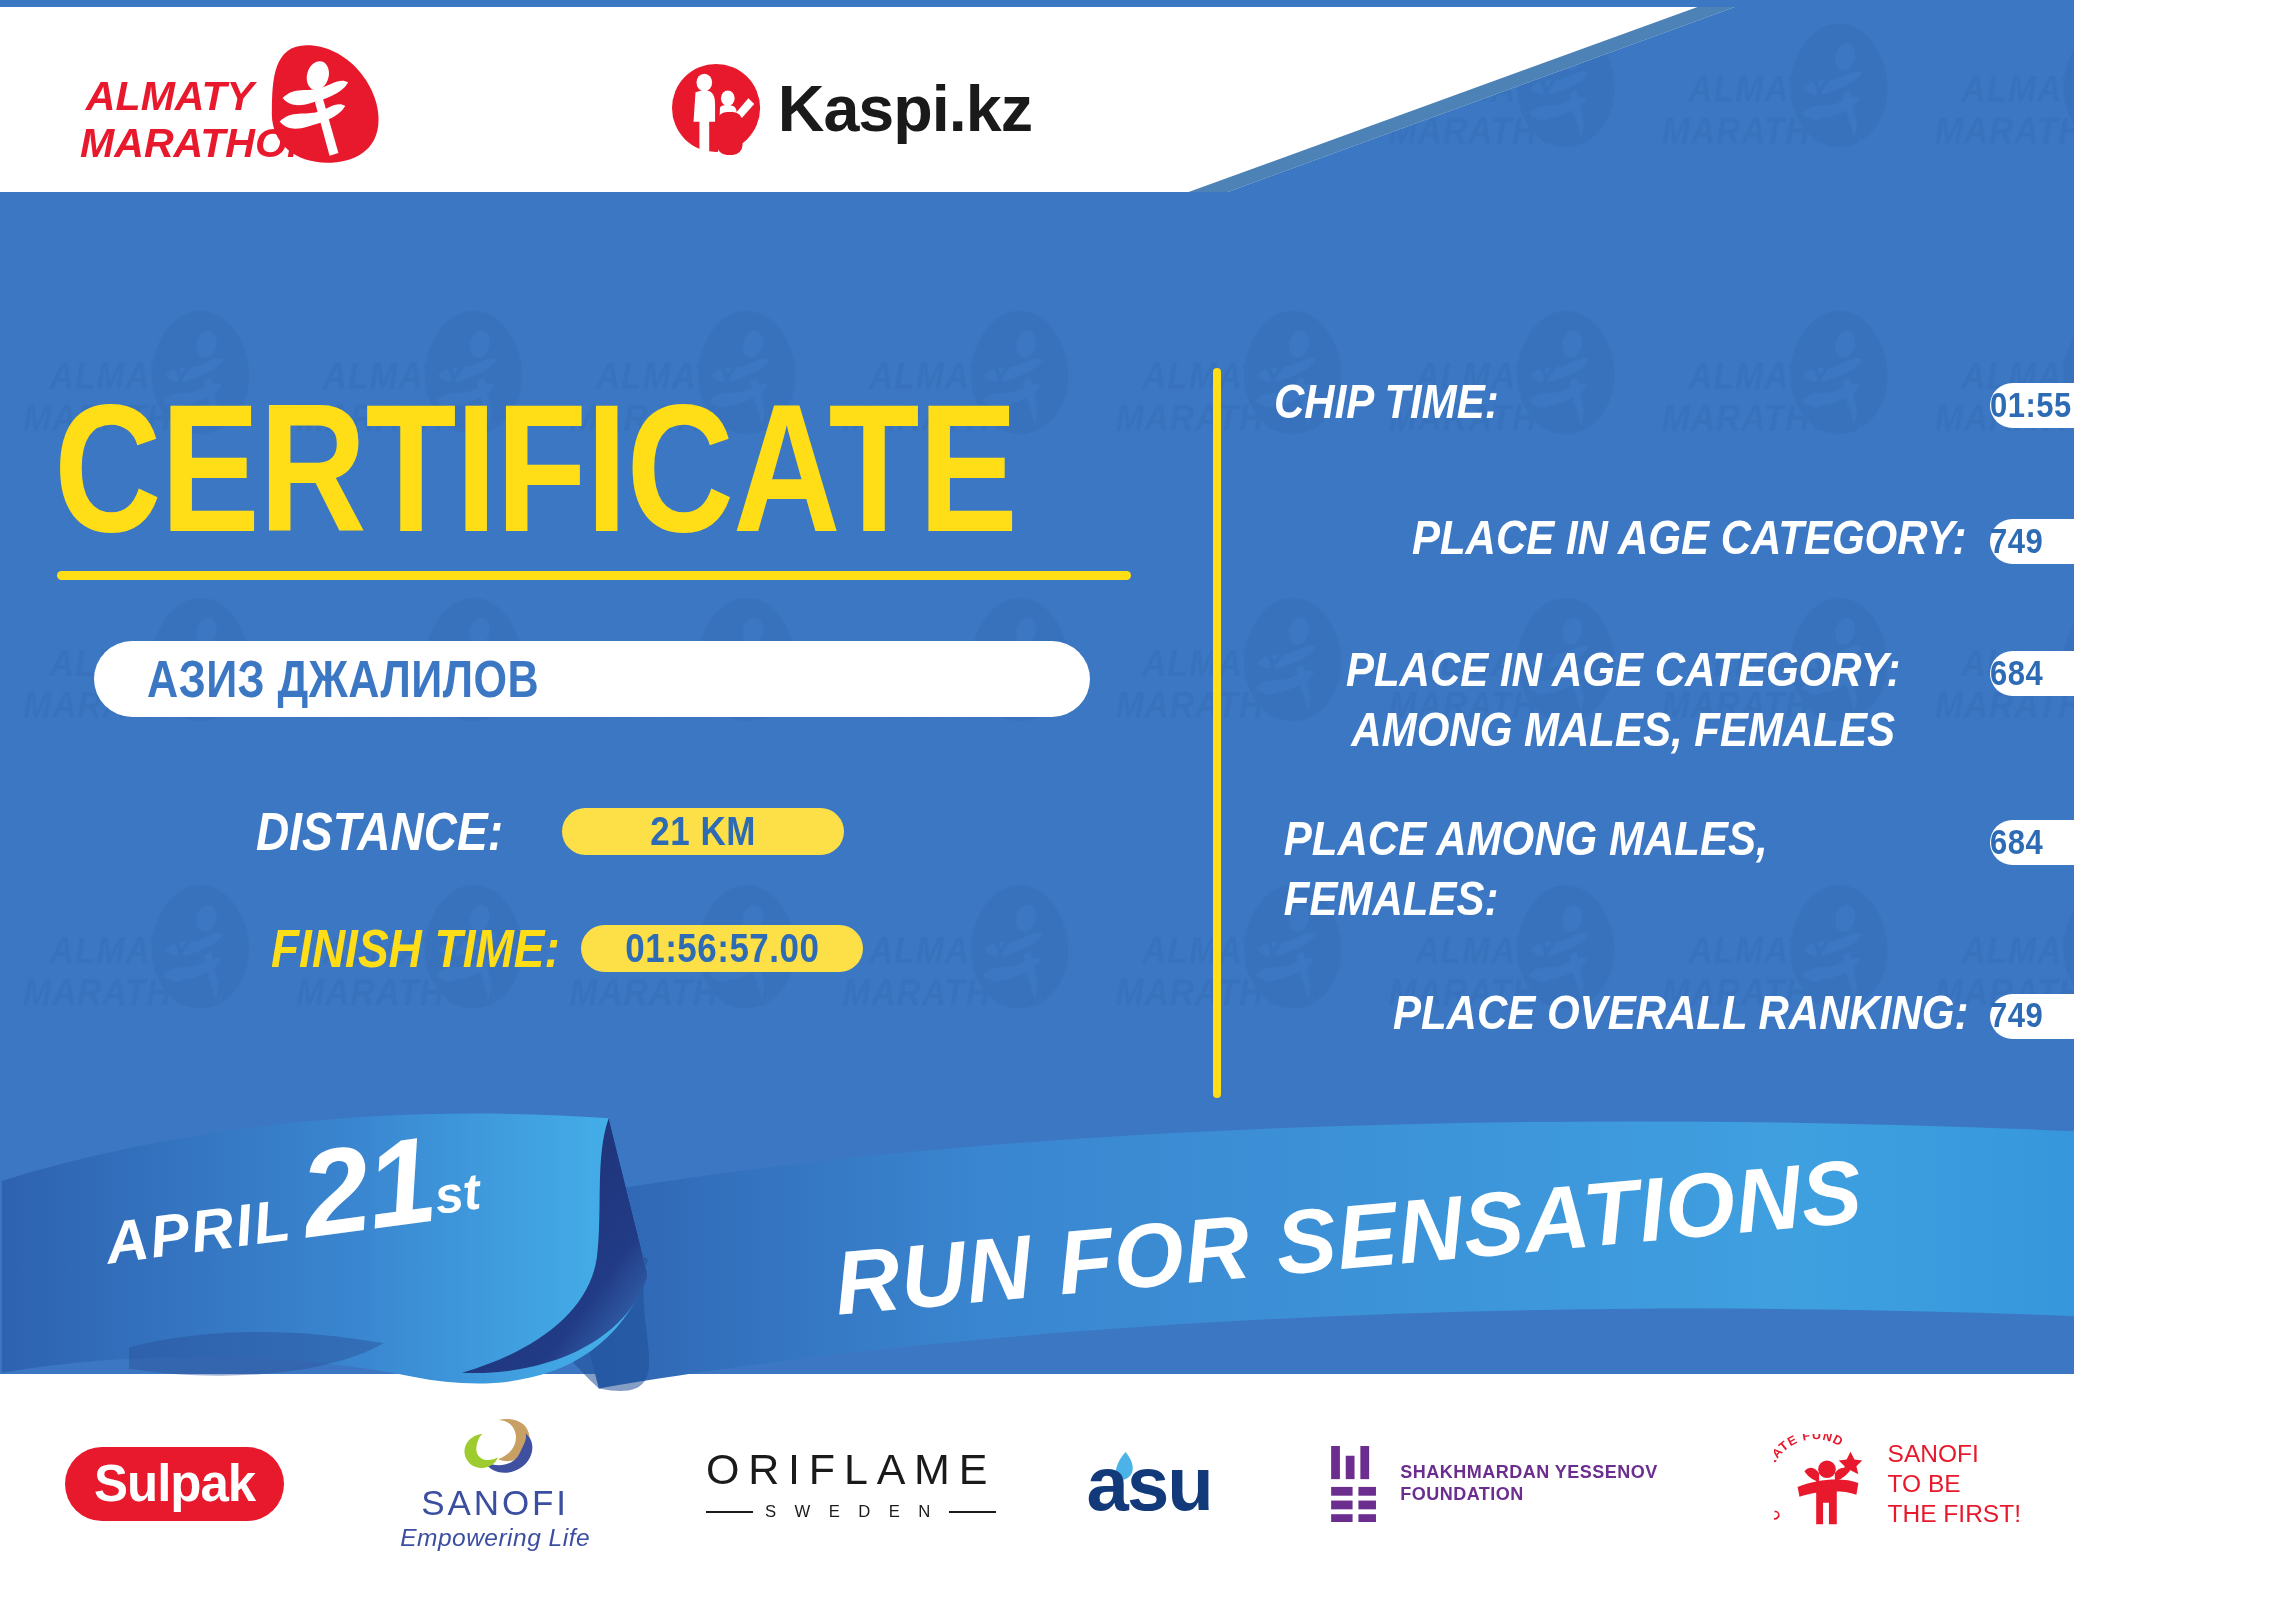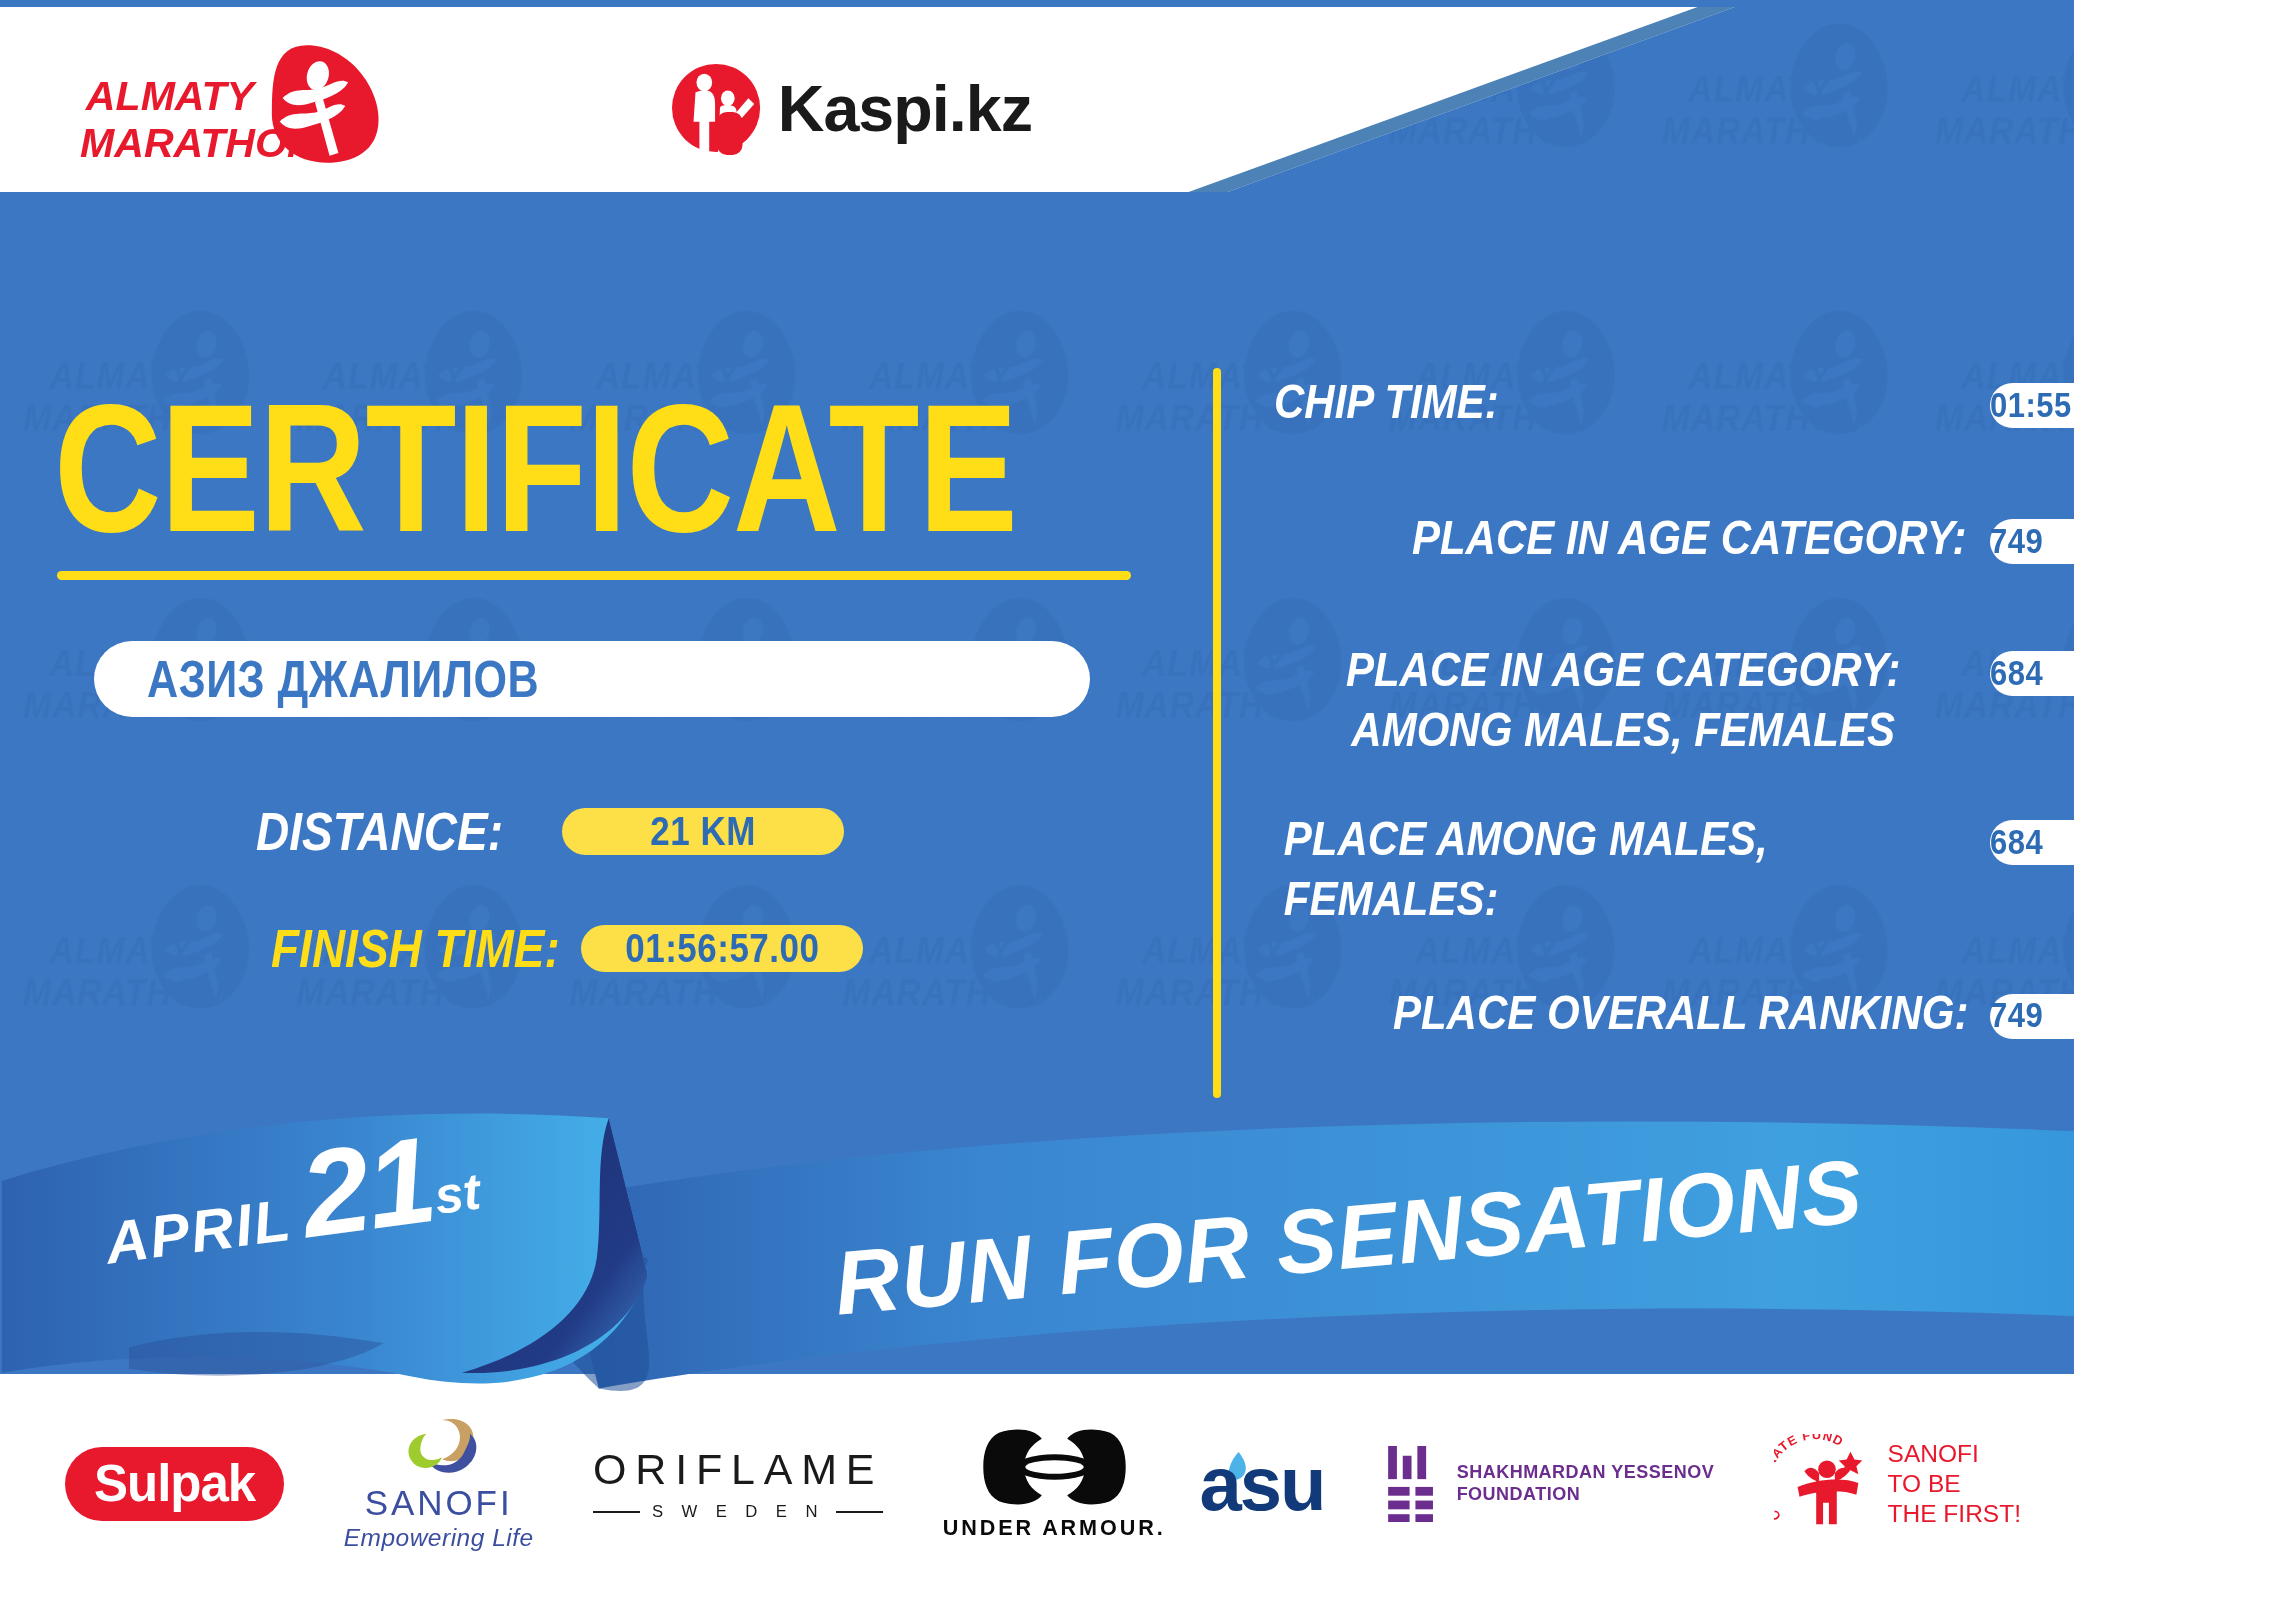--- a/index.html
+++ b/index.html
@@ -396,29 +396,20 @@
 
     <div class="sp oriflame">
       <div class="word">ORIFLAME</div>
       <div class="sub">
         <div class="ln"></div>
         <div class="sw">S W E D E N</div>
         <div class="ln"></div>
       </div>
     </div>
 
-    <div class="sp ua">
-      <svg width="147" height="80" viewBox="0 0 150 82">
-        <path d="M18 6 C36 0 54 2 62 12 C52 18 44 26 44 41 C44 56 52 64 62 70 C54 80 36 82 18 76 C6 70 2 56 2 41 C2 26 6 12 18 6 Z" fill="#0A0A0A"></path>
-        <path d="M132 6 C114 0 96 2 88 12 C98 18 106 26 106 41 C106 56 98 64 88 70 C96 80 114 82 132 76 C144 70 148 56 148 41 C148 26 144 12 132 6 Z" fill="#0A0A0A"></path>
-        <ellipse cx="75" cy="41" rx="40" ry="13" fill="#0A0A0A"></ellipse>
-        <ellipse cx="75" cy="41" rx="30" ry="7" fill="#ffffff"></ellipse>
-      </svg>
-      <div class="word">UNDER ARMOUR.</div>
-    </div>
 
     <div class="sp asu">
       <svg width="25.5" height="39" viewBox="0 0 26 40" style="margin-right:-51px;margin-bottom:29px;">
         <path d="M14 2 C22 12 24 22 17 28 C10 34 2 28 4 20 C6 12 10 6 14 2 Z" fill="#4BB3E8"></path>
       </svg>
       <span>asu</span>
     </div>
 
     <div class="sp yess">
       <svg width="57" height="76" viewBox="0 0 58 78">

